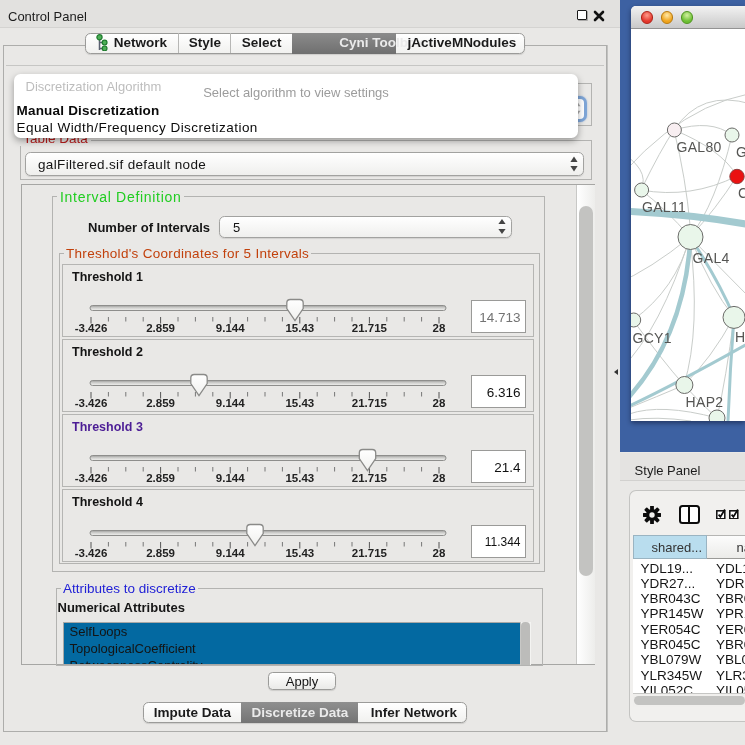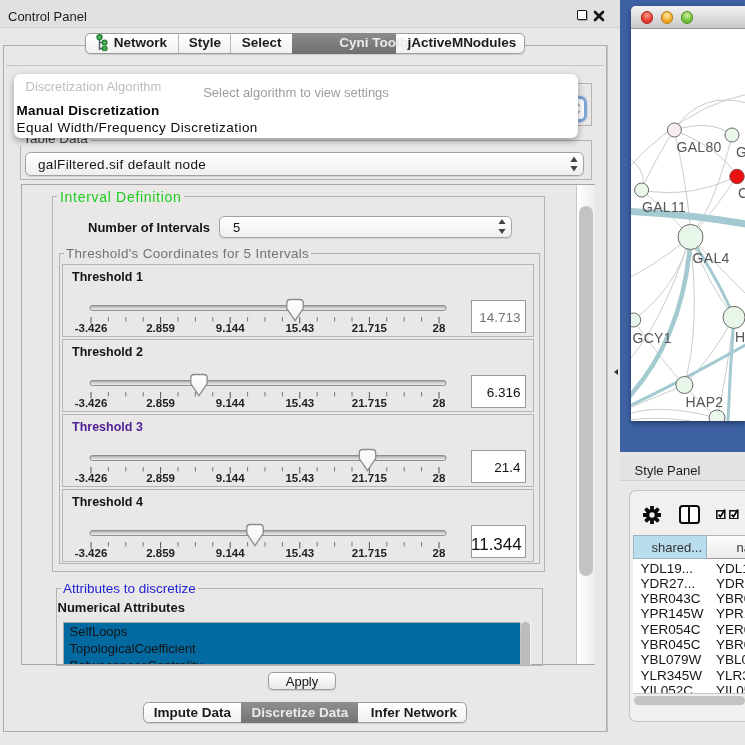--- a/index.html
+++ b/index.html
@@ -32,41 +32,41 @@
 <circle cx="9.6" cy="14.4" r="2.4" fill="#4db057" stroke="#1d7a2c" stroke-width="1.2"></circle>
 </svg>
 <div class="abs" style="left:6px;top:64.5px;width:598px;height:1px;background:#c6c6c4;"></div>
 <div class="abs" style="left:20px;top:83px;width:572px;height:43px;border:1px solid #b3b3b1;"></div>
 <div class="abs" style="left:548px;top:95.5px;width:39px;height:26px;border-radius:7px;background:#fff;border:3.5px solid rgba(108,152,208,0.88);box-shadow:0 0 2px rgba(108,152,208,0.6);"></div>
 <svg class="abs" style="left:573px;top:101px;opacity:0.55;" width="9" height="15" viewBox="0 0 9 15">
 <path d="M4.5 1 L7.6 5.2 L1.4 5.2 Z" fill="#666"></path>
     <path d="M4.5 14 L7.6 9.8 L1.4 9.8 Z" fill="#666"></path>
   </svg>
 <div class="abs" style="left:20px;top:140px;width:572px;height:40px;border:1px solid #b3b3b1;"></div>
-<div class="abs" style="left:20.3px;top:131px;padding:0 3px;background:#e9e8e6;font-size:13.5px;color:#404040;">Table Data</div>
+<div class="abs" style="left:20.3px;top:131px;padding:0 3px;background:#e9e8e6;font-size:13.5px;color:#b91c1c;">Table Data</div>
 <div class="abs" style="left:25px;top:152px;width:559px;height:24px;border-radius:5.5px;border:1px solid #a2a2a0;background:linear-gradient(#ffffff,#efefed);box-shadow:0 1px 1px rgba(0,0,0,0.1);"></div>
 <div class="abs" style="left:38px;top:156.5px;font-size:13.5px;letter-spacing:0.35px;color:#141414;">galFiltered.sif default node</div>
 <svg class="abs" style="left:569px;top:155px;" width="10" height="18" viewBox="0 0 10 18">
 <path d="M5 1.5 L8.6 7 L1.4 7 Z" fill="#444"></path>
     <path d="M5 16.5 L8.6 11 L1.4 11 Z" fill="#444"></path>
   </svg>
 <div class="abs" style="left:21px;top:184px;width:574px;height:481px;border:1px solid #a6a6a4;"></div>
 <div class="abs" style="left:576px;top:185px;width:19px;height:479px;background:linear-gradient(90deg,#ffffff,#ededeb);border-left:1px solid #c8c8c6;"></div>
 <div class="abs" style="left:578.5px;top:206px;width:14px;height:370px;background:#c3c3c1;border-radius:7px;"></div>
 <div class="abs" style="left:52px;top:196px;width:493px;height:376px;border:1px solid #b3b3b1;"></div>
 <div class="abs" style="left:57px;top:188.5px;padding:0 3px;background:#e9e8e6;font-size:14px;letter-spacing:0.7px;color:#21cd21;">Interval Definition</div>
 <div class="abs" style="left:88px;top:220px;font-size:13px;font-weight:bold;color:#161616;">Number of Intervals</div>
 <div class="abs" style="left:219px;top:215.5px;width:293px;height:22px;border-radius:5.5px;border:1px solid #a2a2a0;background:linear-gradient(#ffffff,#efefed);box-shadow:0 1px 1px rgba(0,0,0,0.1);"></div>
 <div class="abs" style="left:233px;top:220px;font-size:13px;color:#141414;">5</div>
 <svg class="abs" style="left:497px;top:218px;" width="10" height="17" viewBox="0 0 10 17">
 <path d="M5 1 L8.6 6 L1.4 6 Z" fill="#444"></path>
     <path d="M5 16 L8.6 11 L1.4 11 Z" fill="#444"></path>
   </svg>
 <div class="abs" style="left:59px;top:253px;width:481px;height:311px;border:1px solid #b3b3b1;"></div>
-<div class="abs" style="left:64px;top:246px;padding:0 2px;background:#e9e8e6;font-size:13.5px;letter-spacing:0.3px;color:#737373;">Threshold's Coordinates for 5 Intervals</div>
+<div class="abs" style="left:64px;top:246px;padding:0 2px;background:#e9e8e6;font-size:13.5px;letter-spacing:0.3px;color:#c2410c;">Threshold's Coordinates for 5 Intervals</div>
 <div class="abs" style="left:61.5px;top:263.5px;width:472.5px;height:73px;border:1px solid #b5b5b3;background:#e9e8e6;"></div>
 <div class="abs" style="left:72px;top:270.0px;font-size:12.5px;font-weight:bold;color:#141414;">Threshold 1</div>
 <div class="abs" style="left:471px;top:300.0px;width:54.5px;height:33px;background:#fff;border:1px solid #9a9a98;"></div>
 <div class="abs" style="left:471px;top:309.5px;width:49.5px;text-align:right;font-size:13.5px;color:#737373;">14.713</div>
 <svg class="abs" style="left:62px;top:263.5px;" width="473" height="73" viewBox="0 0 473 73">
 <defs>
       <linearGradient id="tr0" x1="0" y1="0" x2="0" y2="1">
         <stop offset="0" stop-color="#9c9c9a"></stop>
         <stop offset="0.45" stop-color="#cfcfcd"></stop>
         <stop offset="1" stop-color="#f2f2f0"></stop>
@@ -194,21 +194,21 @@
 </svg>
 <div class="abs" style="left:61.0px;top:472.0px;width:60px;text-align:center;font-size:11.5px;font-weight:bold;color:#222;">-3.426</div>
 <div class="abs" style="left:130.6px;top:472.0px;width:60px;text-align:center;font-size:11.5px;font-weight:bold;color:#222;">2.859</div>
 <div class="abs" style="left:200.2px;top:472.0px;width:60px;text-align:center;font-size:11.5px;font-weight:bold;color:#222;">9.144</div>
 <div class="abs" style="left:269.8px;top:472.0px;width:60px;text-align:center;font-size:11.5px;font-weight:bold;color:#222;">15.43</div>
 <div class="abs" style="left:339.4px;top:472.0px;width:60px;text-align:center;font-size:11.5px;font-weight:bold;color:#222;">21.715</div>
 <div class="abs" style="left:409.0px;top:472.0px;width:60px;text-align:center;font-size:11.5px;font-weight:bold;color:#222;">28</div>
 <div class="abs" style="left:61.5px;top:488.5px;width:472.5px;height:73px;border:1px solid #b5b5b3;background:#e9e8e6;"></div>
 <div class="abs" style="left:72px;top:495.0px;font-size:12.5px;font-weight:bold;color:#141414;">Threshold 4</div>
 <div class="abs" style="left:471px;top:525.0px;width:54.5px;height:33px;background:#fff;border:1px solid #9a9a98;"></div>
-<div class="abs" style="left:471px;top:534.5px;width:49.5px;text-align:right;font-size:17px;color:#111;">11.344</div>
+<div class="abs" style="left:471px;top:534.5px;width:49.5px;text-align:right;font-size:12px;color:#111;">11.344</div>
 <svg class="abs" style="left:62px;top:488.5px;" width="473" height="73" viewBox="0 0 473 73">
 <defs>
       <linearGradient id="tr3" x1="0" y1="0" x2="0" y2="1">
         <stop offset="0" stop-color="#9c9c9a"></stop>
         <stop offset="0.45" stop-color="#cfcfcd"></stop>
         <stop offset="1" stop-color="#f2f2f0"></stop>
       </linearGradient>
 <linearGradient id="th3" x1="0" y1="0" x2="0" y2="1">
         <stop offset="0" stop-color="#ffffff"></stop>
         <stop offset="1" stop-color="#f0f0ee"></stop>

